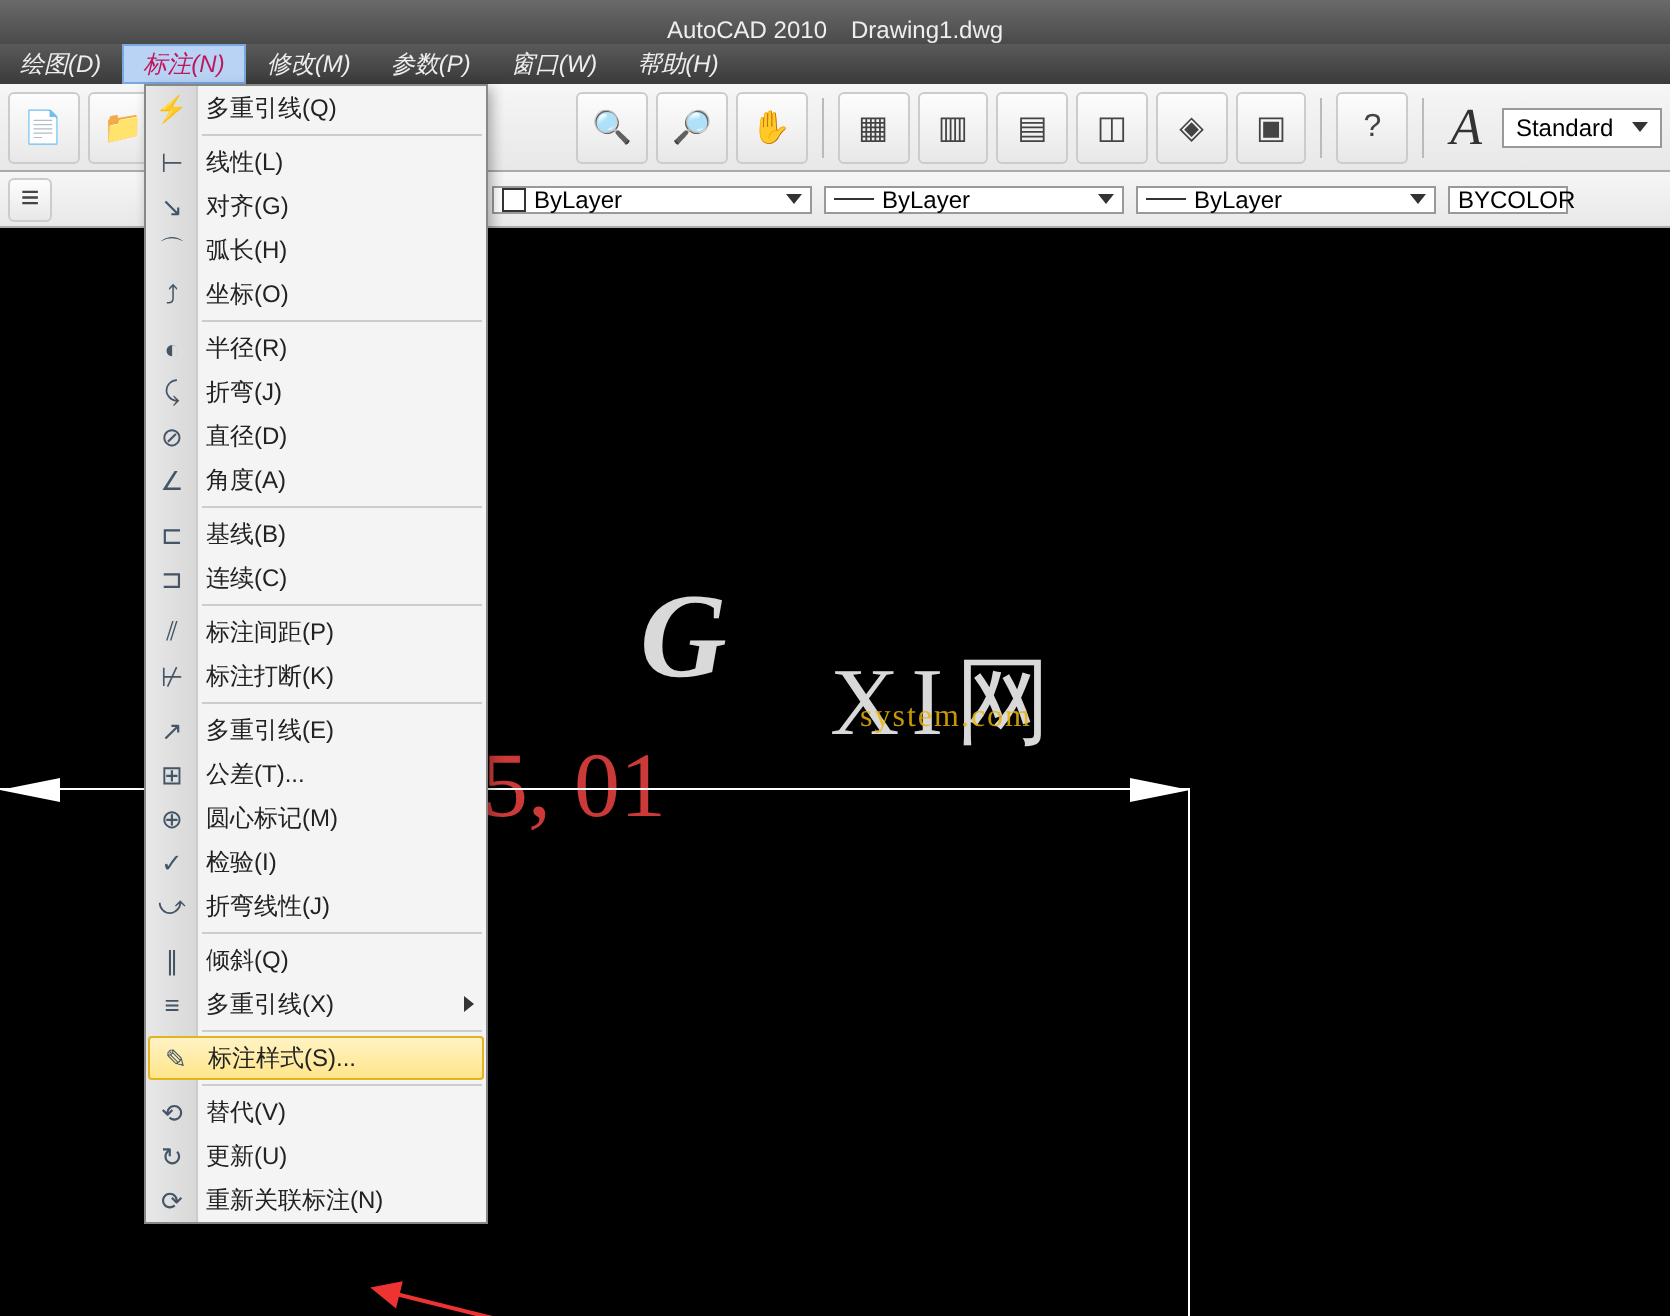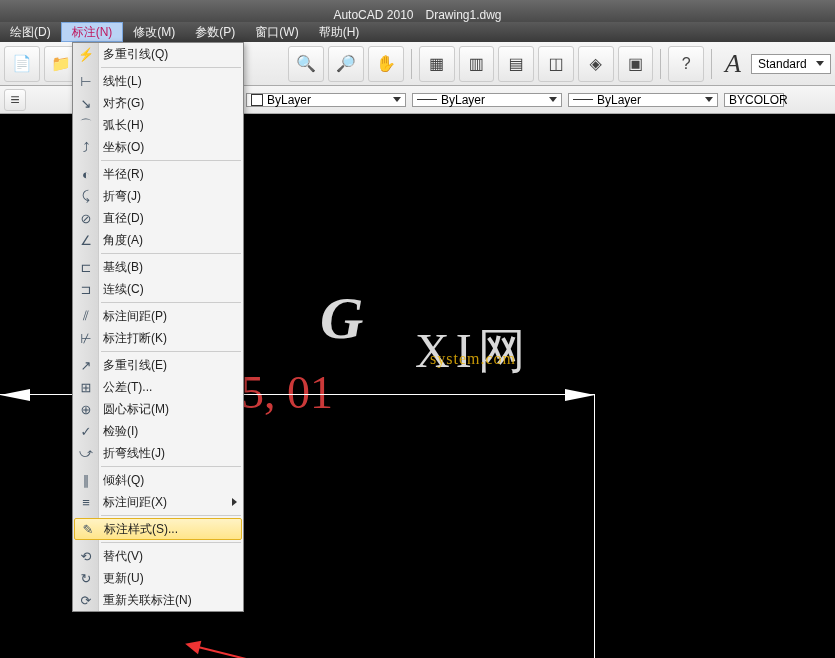--- a/index.html
+++ b/index.html
@@ -27,20 +27,21 @@
       background: linear-gradient(#5a5a5a, #3a3a3a);
       display: flex;
       align-items: stretch;
     }
     .menu-item {
       color: #eee;
       padding: 2px 10px;
       display: flex;
       align-items: center;
       cursor: default;
+      font-style: italic;
     }
     .menu-item.active {
       background: #b9d3f5;
       color: #be185d;
       border: 1px solid #7aa7e0;
     }
     .toolbar-row {
       background: linear-gradient(#f6f6f6, #e8e8e8);
       border-bottom: 1px solid #aaa;
       display: flex;
@@ -375,21 +376,21 @@
         <span class="dd-icon">⤻</span>
         <span>折弯线性(J)</span>
       </div>
       <div class="dd-sep"></div>
       <div class="dd-item">
         <span class="dd-icon">∥</span>
         <span>倾斜(Q)</span>
       </div>
       <div class="dd-item">
         <span class="dd-icon">≡</span>
-        <span>标注间距(X)</span>
+        <span>多重引线(X)</span>
         <span class="dd-arrow-sub"></span>
       </div>
       <div class="dd-sep"></div>
       <div class="dd-item hover">
         <span class="dd-icon">✎</span>
         <span>标注样式(S)...</span>
       </div>
       <div class="dd-sep"></div>
       <div class="dd-item">
         <span class="dd-icon">⟲</span>

